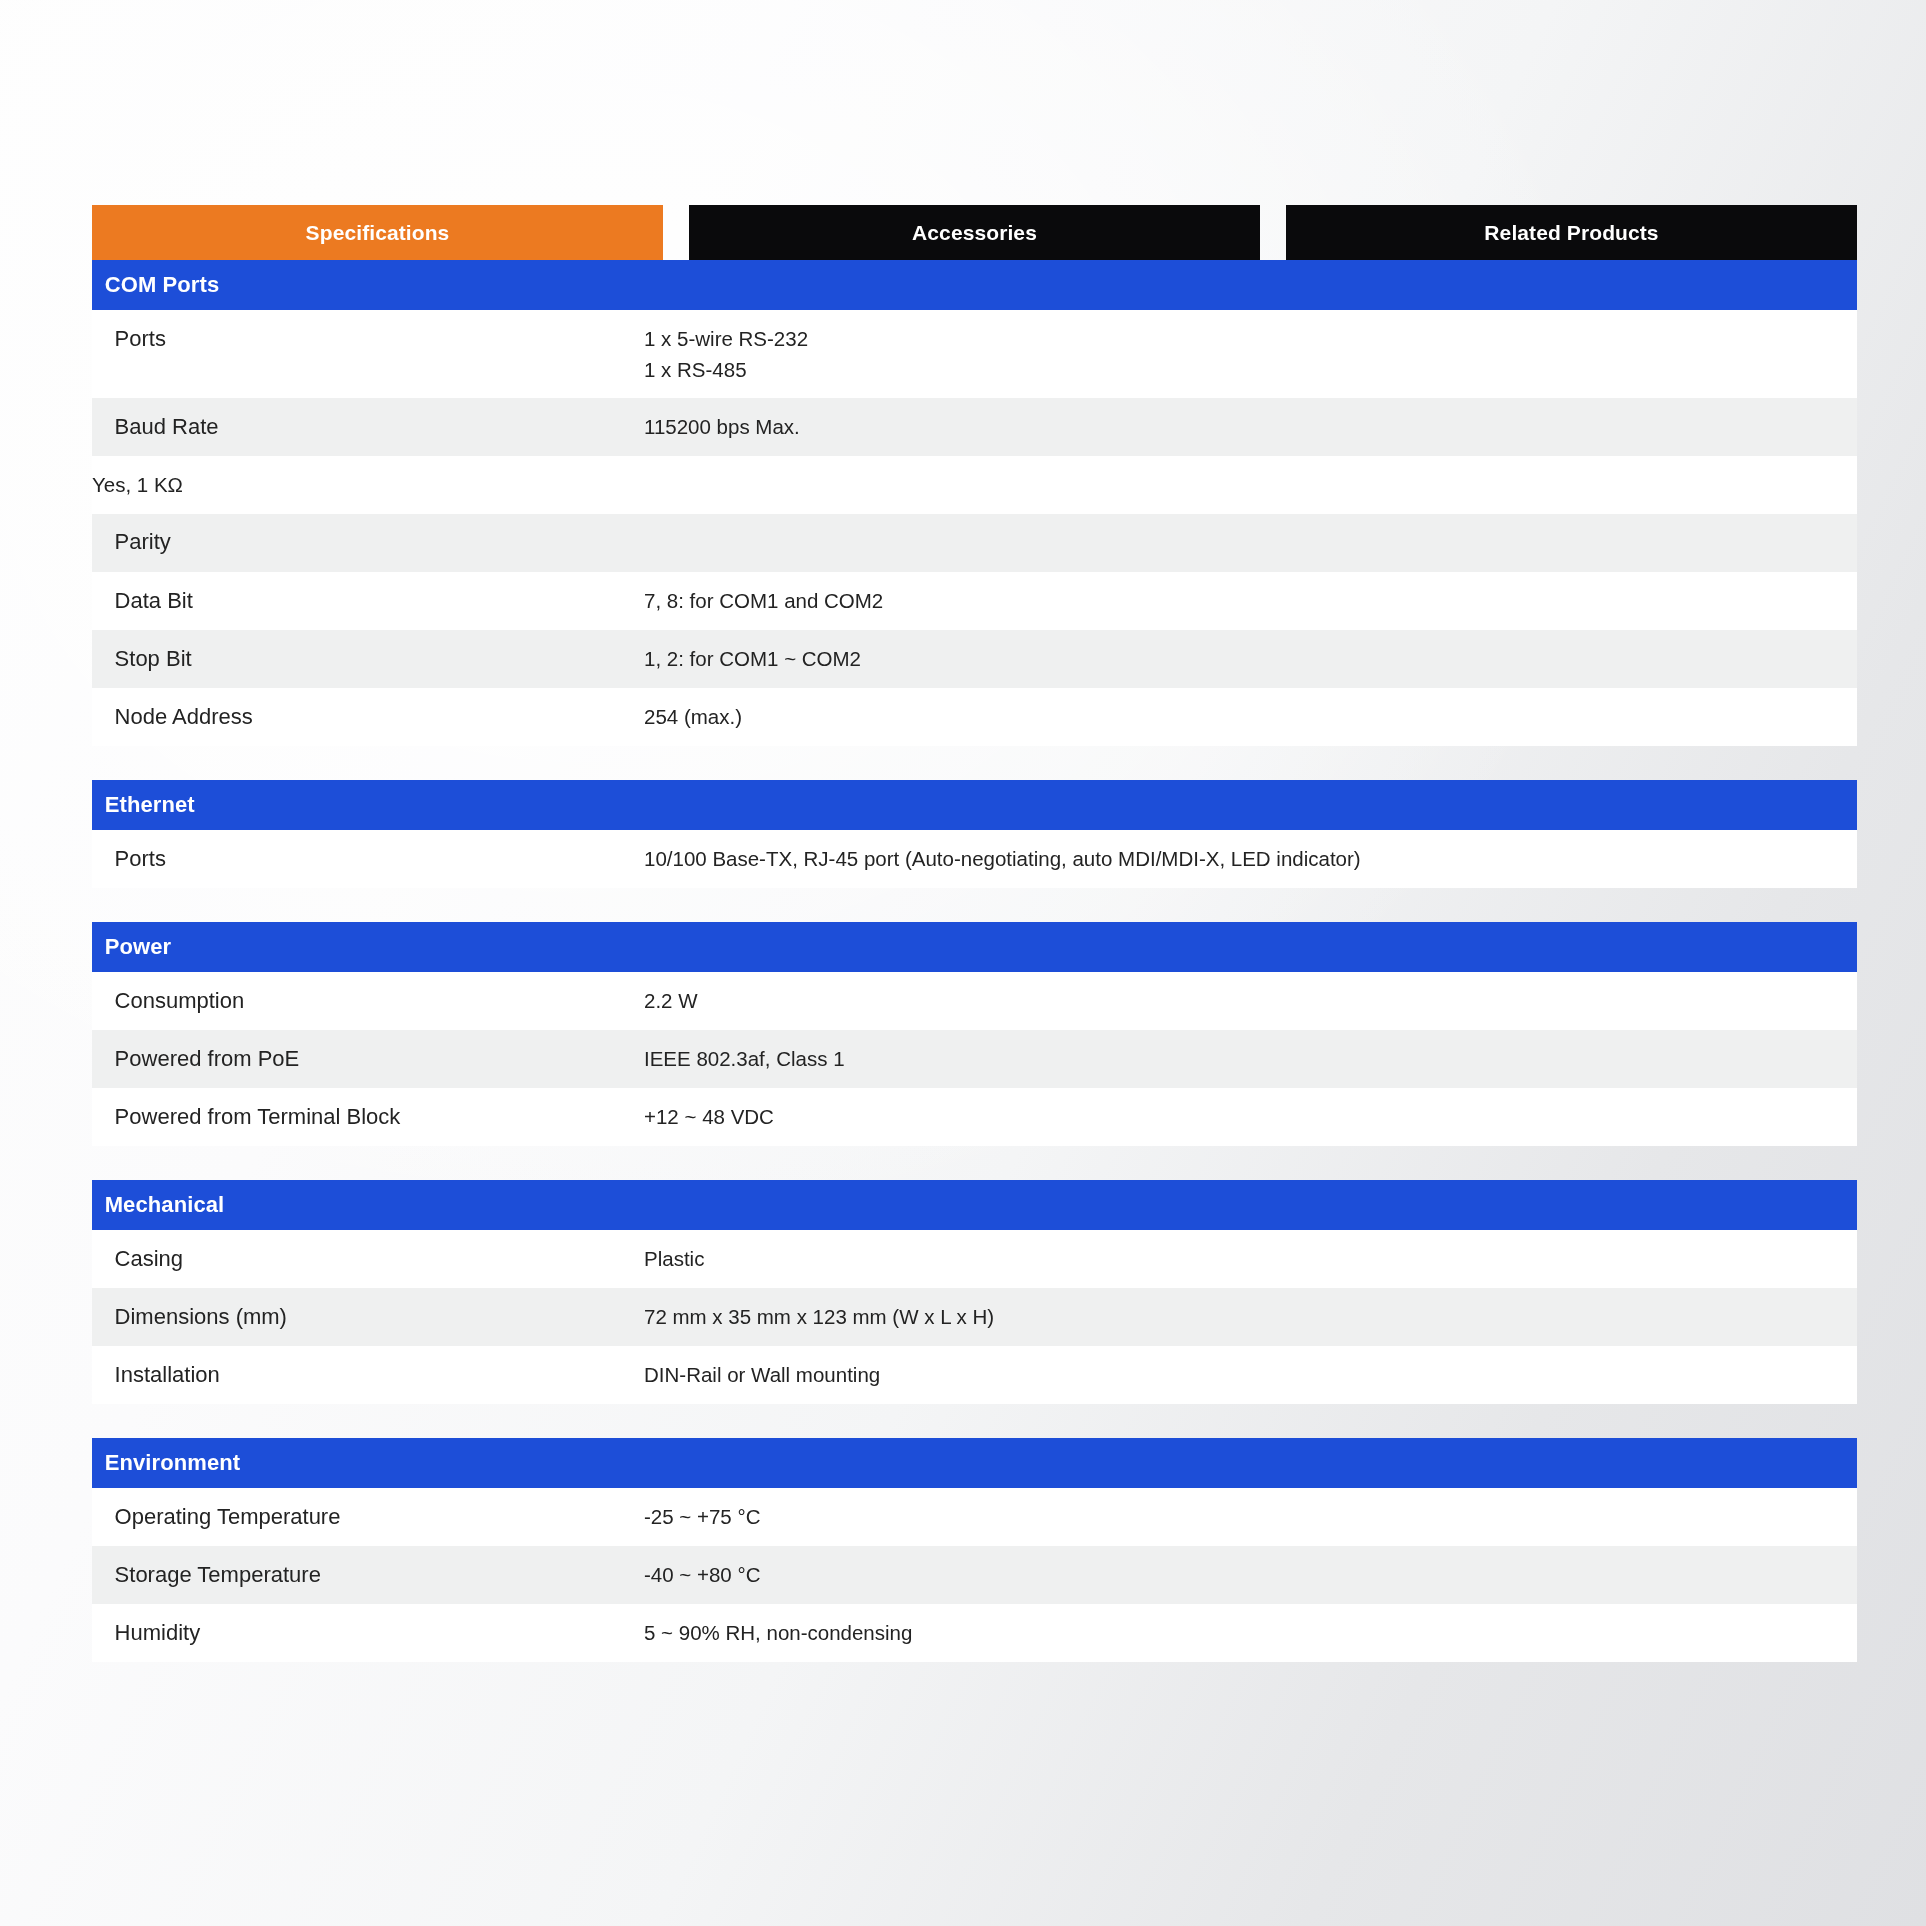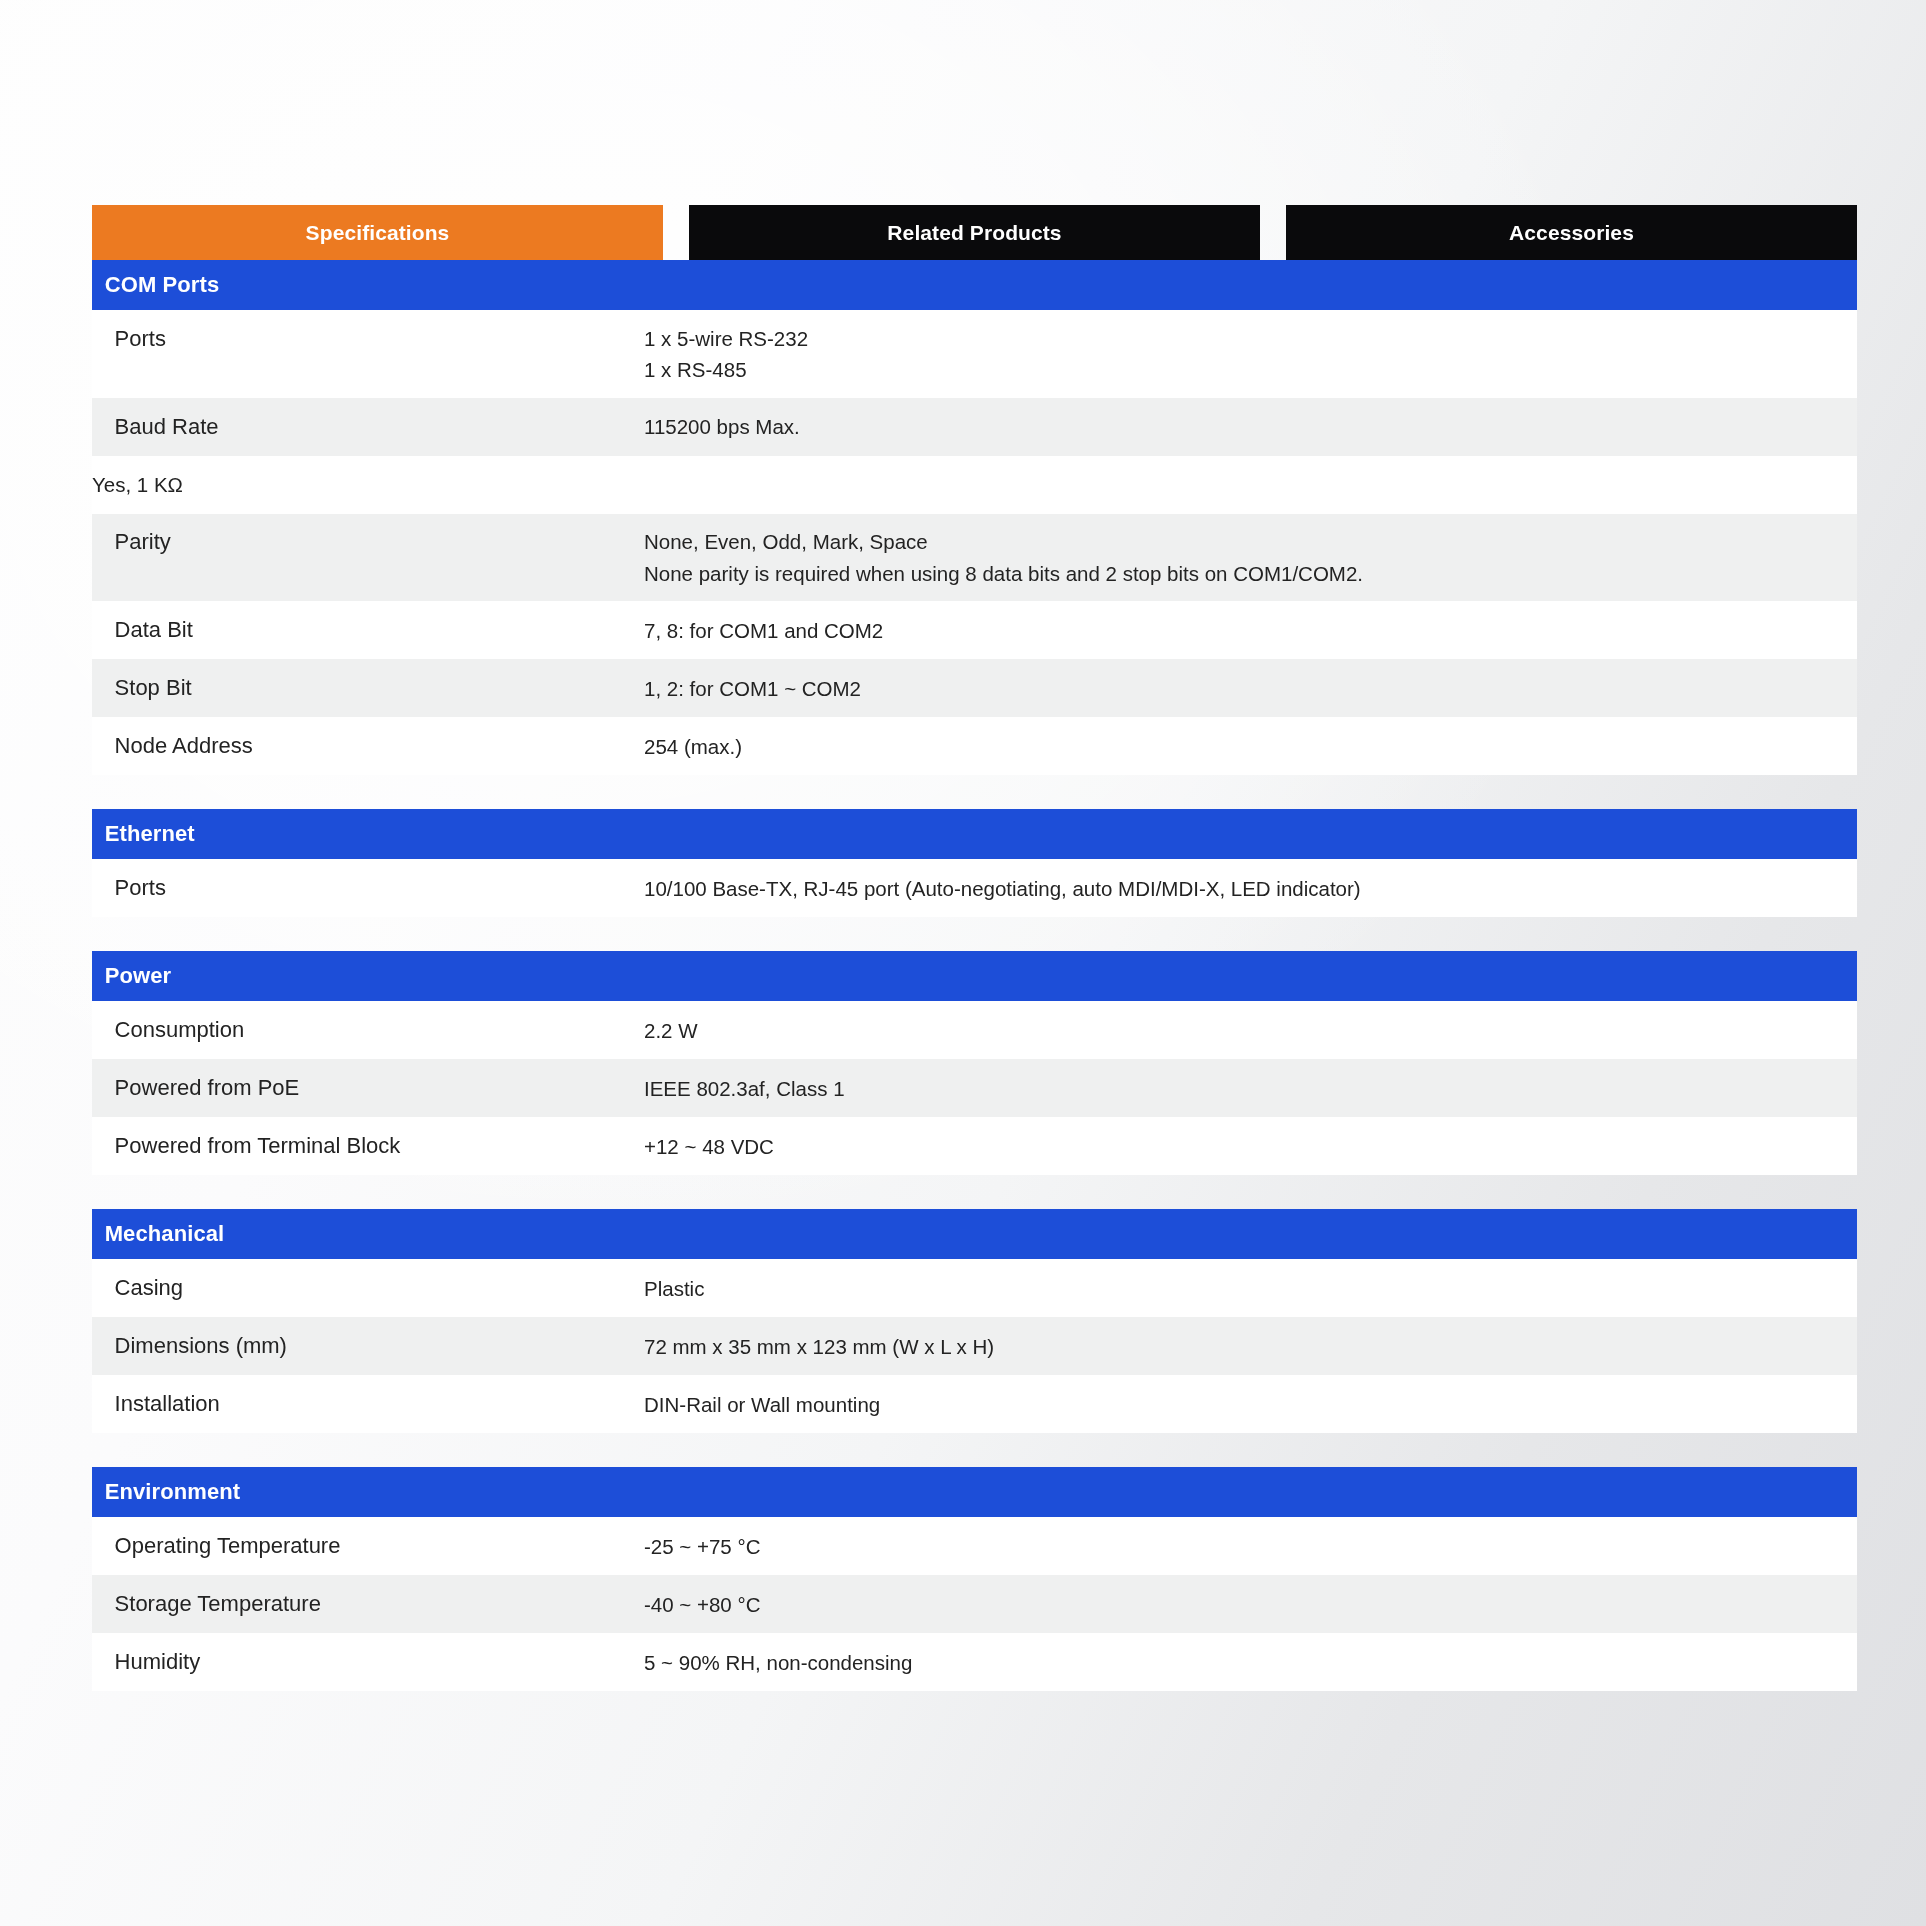--- a/index.html
+++ b/index.html
@@ -115,24 +115,24 @@
 
 <div class="page-backdrop"></div>
 
 <div class="sheet">
 
   <div class="tabbar" id="tabbar">
       <div class="tab active">
         <span>Specifications</span>
       </div>
       <div class="tab">
+        <span>Accessories</span>
+      </div>
+      <div class="tab">
         <span>Related Products</span>
-      </div>
-      <div class="tab">
-        <span>Accessories</span>
       </div>
     </div>
 
   <div class="spec-table" id="spec-table">
       <div class="section-block">
         <div class="section-head">COM Ports</div>
         <div class="spec-row">
           <div class="spec-label">Ports</div>
           <div class="spec-value">
             <span class="vline">1 x 5-wire RS-232</span>
@@ -145,24 +145,20 @@
             <span class="vline">115200 bps Max.</span>
           </div>
         </div>
         <div class="spec-row single">
           <div class="spec-value">
             <span class="vline">Yes, 1 KΩ</span>
           </div>
         </div>
         <div class="spec-row alt">
           <div class="spec-label">Parity</div>
-          <div class="spec-value">
-            <span class="vline">None, Even, Odd, Mark, Space</span>
-            <span class="vline">None parity is required when using 8 data bits and 2 stop bits on COM1/COM2.</span>
-          </div>
         </div>
         <div class="spec-row single">
           <div class="spec-label">Data Bit</div>
           <div class="spec-value">
             <span class="vline">7, 8: for COM1 and COM2</span>
           </div>
         </div>
         <div class="spec-row alt single">
           <div class="spec-label">Stop Bit</div>
           <div class="spec-value">

